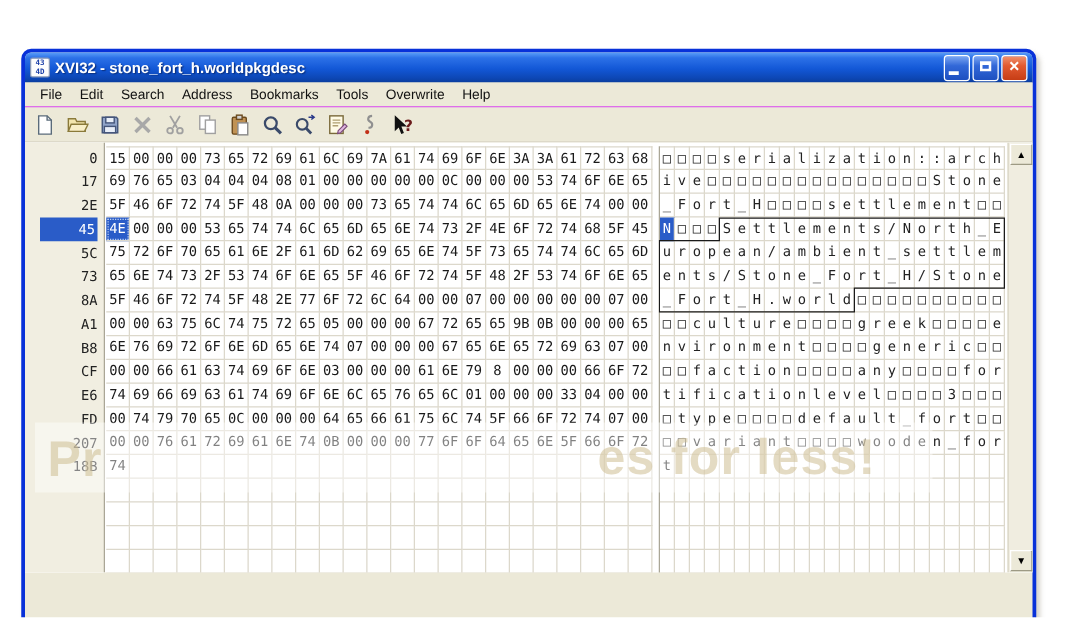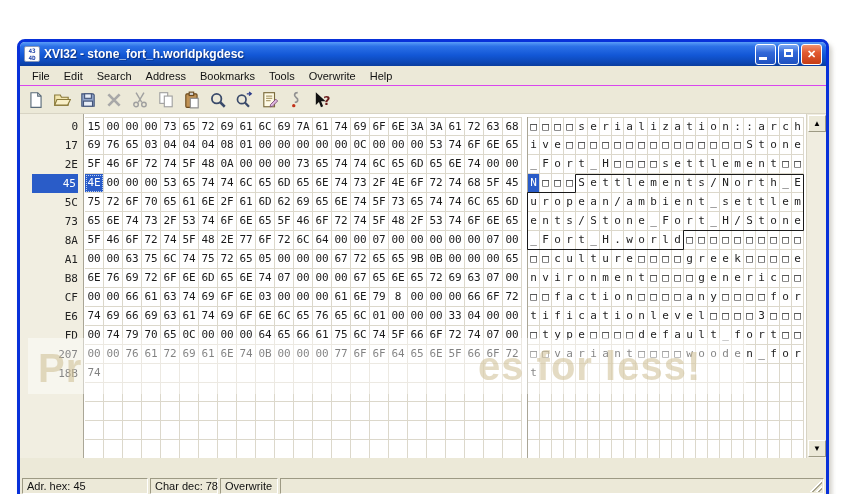--- a/index.html
+++ b/index.html
@@ -1152,27 +1152,19 @@
         </div>
       <svg id="sel-frame" width="278" height="343">
         <path d="M48.5 57.5 H276.5 V113.5 H156.5 V132.5 H0.5 V75.5 H48.5 Z" fill="none" stroke="#1a1a1a" stroke-width="1"></path>
       </svg>
       <div id="vscroll">
         <div class="sb-btn up"><span>▲</span></div>
         <div class="sb-btn down"><span>▼</span></div>
       </div>
     </div>
 
-    <div id="statusbar">
-        <div class="status-panel" style="width: 126px;">Adr. hex: 45</div>
-        <div class="status-panel" style="width: 68px;">Char dec: 78</div>
-        <div class="status-panel" style="width: 58px;">Overwrite</div>
-        <div class="status-panel status-fill">
-          <div id="grip"></div>
-        </div>
-      </div>
   </div>
 
   <div id="wm-fade"></div>
   <div id="wm-right" class="wm-text">es for less!</div>
   <div id="wm-left" class="wm-text">Pr</div>
 
 </div>
 
 </body></html>

